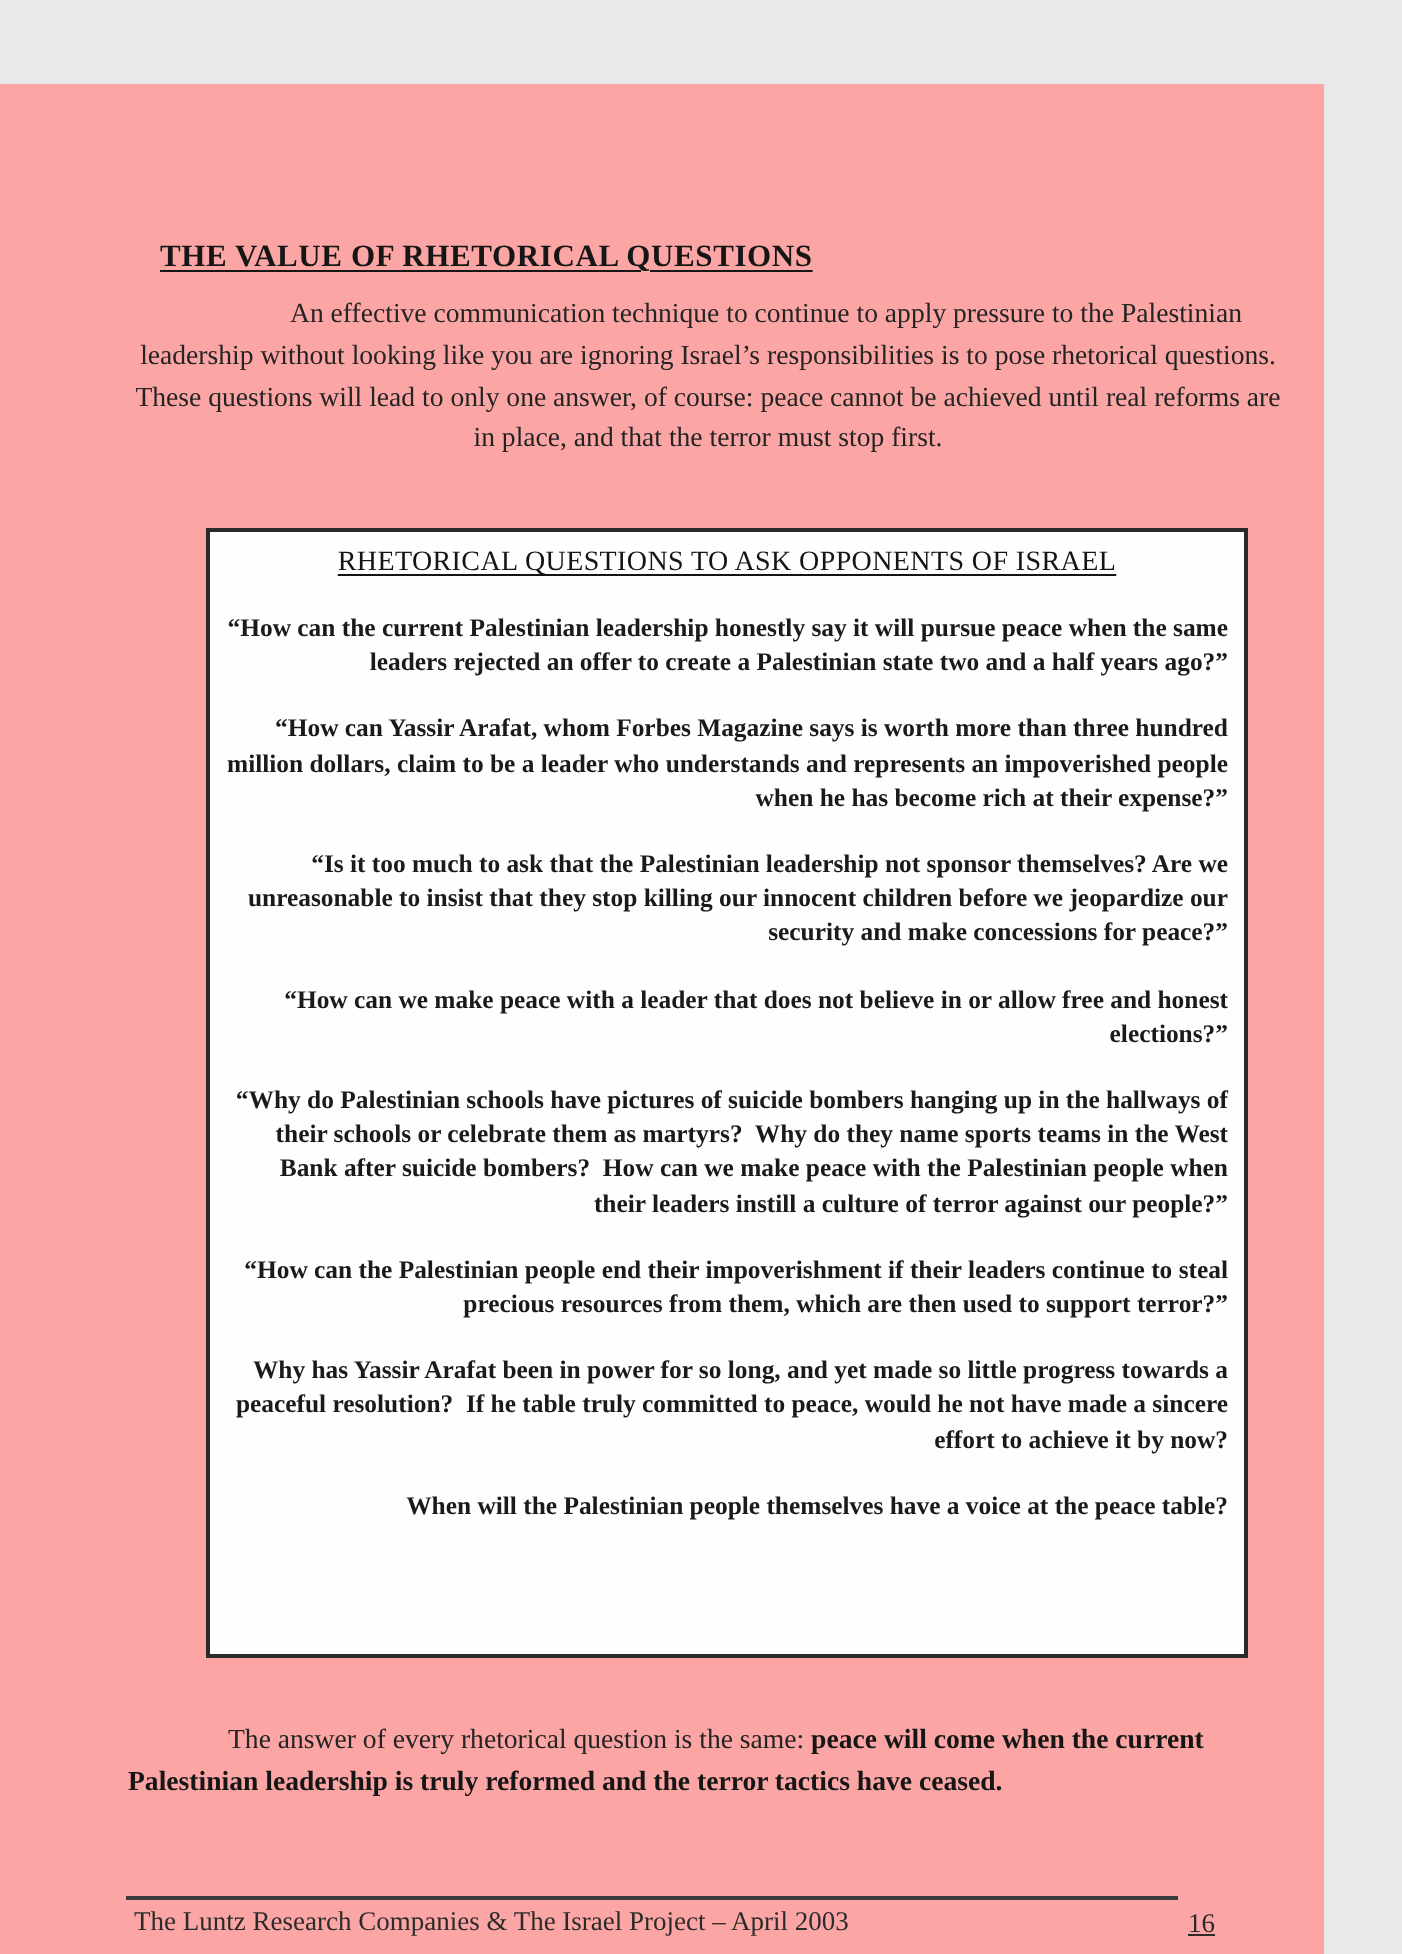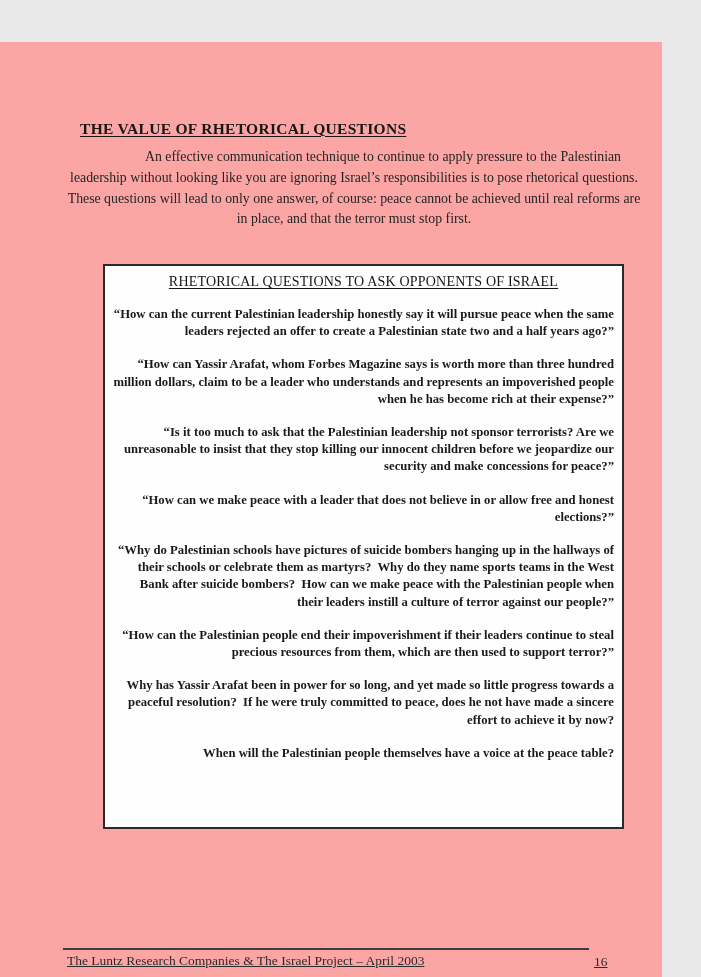--- a/index.html
+++ b/index.html
@@ -96,21 +96,20 @@
     height: 2px;
     background: #3c3c3c;
   }
   .footer-text {
     position: absolute;
     left: 67px;
     top: 911px;
     margin: 0;
     font-size: 13.5px;
     color: #2b2b2b;
-    text-decoration: underline;
   }
   .page-number {
     position: absolute;
     left: 594px;
     top: 912px;
     font-size: 13.5px;
     color: #2b2b2b;
     text-decoration: underline;
   }
 </style>
@@ -120,26 +119,27 @@
 <div class="sheet">
 
   <h1 class="page-title">THE VALUE OF RHETORICAL QUESTIONS</h1>
 
   <p class="intro">An effective communication technique to continue to apply pressure to the Palestinian leadership without looking like you are ignoring Israel’s responsibilities is to pose rhetorical questions.  These questions will lead to only one answer, of course: peace cannot be achieved until real reforms are in place, and that the terror must stop first.</p>
 
   <div class="qbox">
     <div class="qbox-heading">RHETORICAL QUESTIONS TO ASK OPPONENTS OF ISRAEL</div>
     <p class="q">“How can the current Palestinian leadership honestly say it will pursue peace when the same leaders rejected an offer to create a Palestinian state two and a half years ago?”</p>
     <p class="q">“How can Yassir Arafat, whom Forbes Magazine says is worth more than three hundred million dollars, claim to be a leader who understands and represents an impoverished people when he has become rich at their expense?”</p>
-    <p class="q">“Is it too much to ask that the Palestinian leadership not sponsor terrorists? Are we unreasonable to insist that they stop killing our innocent children before we jeopardize our security and make concessions for peace?”</p>
+    <p class="q">“Is it too much to ask that the Palestinian leadership not sponsor themselves? Are we unreasonable to insist that they stop killing our innocent children before we jeopardize our security and make concessions for peace?”</p>
     <p class="q">“How can we make peace with a leader that does not believe in or allow free and honest elections?”</p>
     <p class="q">“Why do Palestinian schools have pictures of suicide bombers hanging up in the hallways of their schools or celebrate them as martyrs?  Why do they name sports teams in the West Bank after suicide bombers?  How can we make peace with the Palestinian people when their leaders instill a culture of terror against our people?”</p>
     <p class="q">“How can the Palestinian people end their impoverishment if their leaders continue to steal precious resources from them, which are then used to support terror?”</p>
-    <p class="q">Why has Yassir Arafat been in power for so long, and yet made so little progress towards a peaceful resolution?  If he were truly committed to peace, does he not have made a sincere effort to achieve it by now?</p>
+    <p class="q">Why has Yassir Arafat been in power for so long, and yet made so little progress towards a peaceful resolution?  If he table truly committed to peace, would he not have made a sincere effort to achieve it by now?</p>
     <p class="q">When will the Palestinian people themselves have a voice at the peace table?</p>
   </div>
 
+  <p class="closing"><span>The answer of every rhetorical question is the same: </span><span class="bold-run">peace will come when the current Palestinian leadership is truly reformed and the terror tactics have ceased.</span></p>
 
   <div class="footer-rule"></div>
   <p class="footer-text">The Luntz Research Companies &amp; The Israel Project – April 2003</p>
   <span class="page-number">16</span>
 
 </div>
 
 </body></html>

